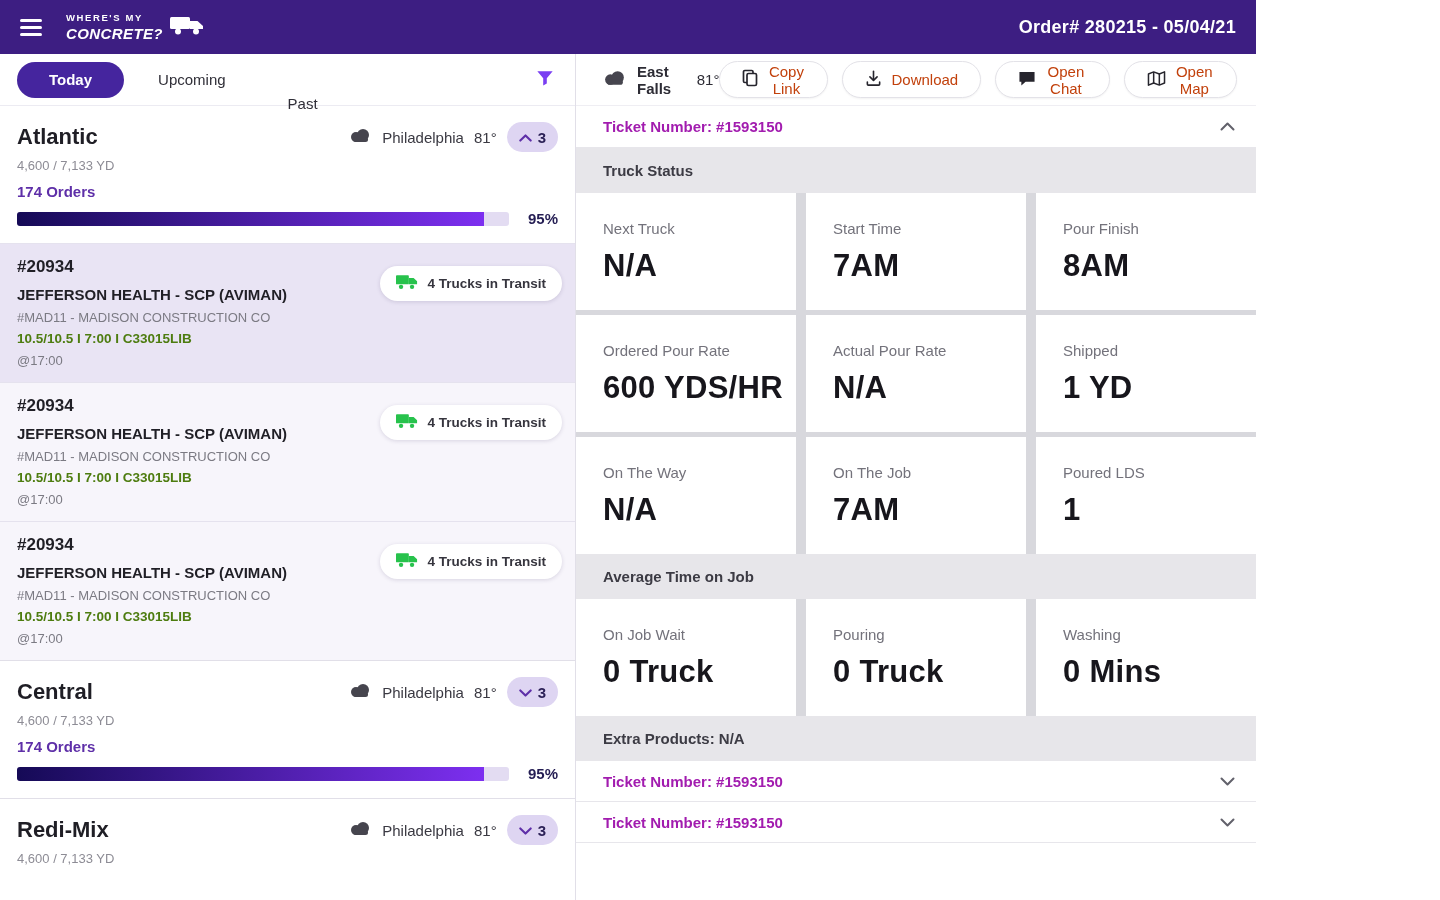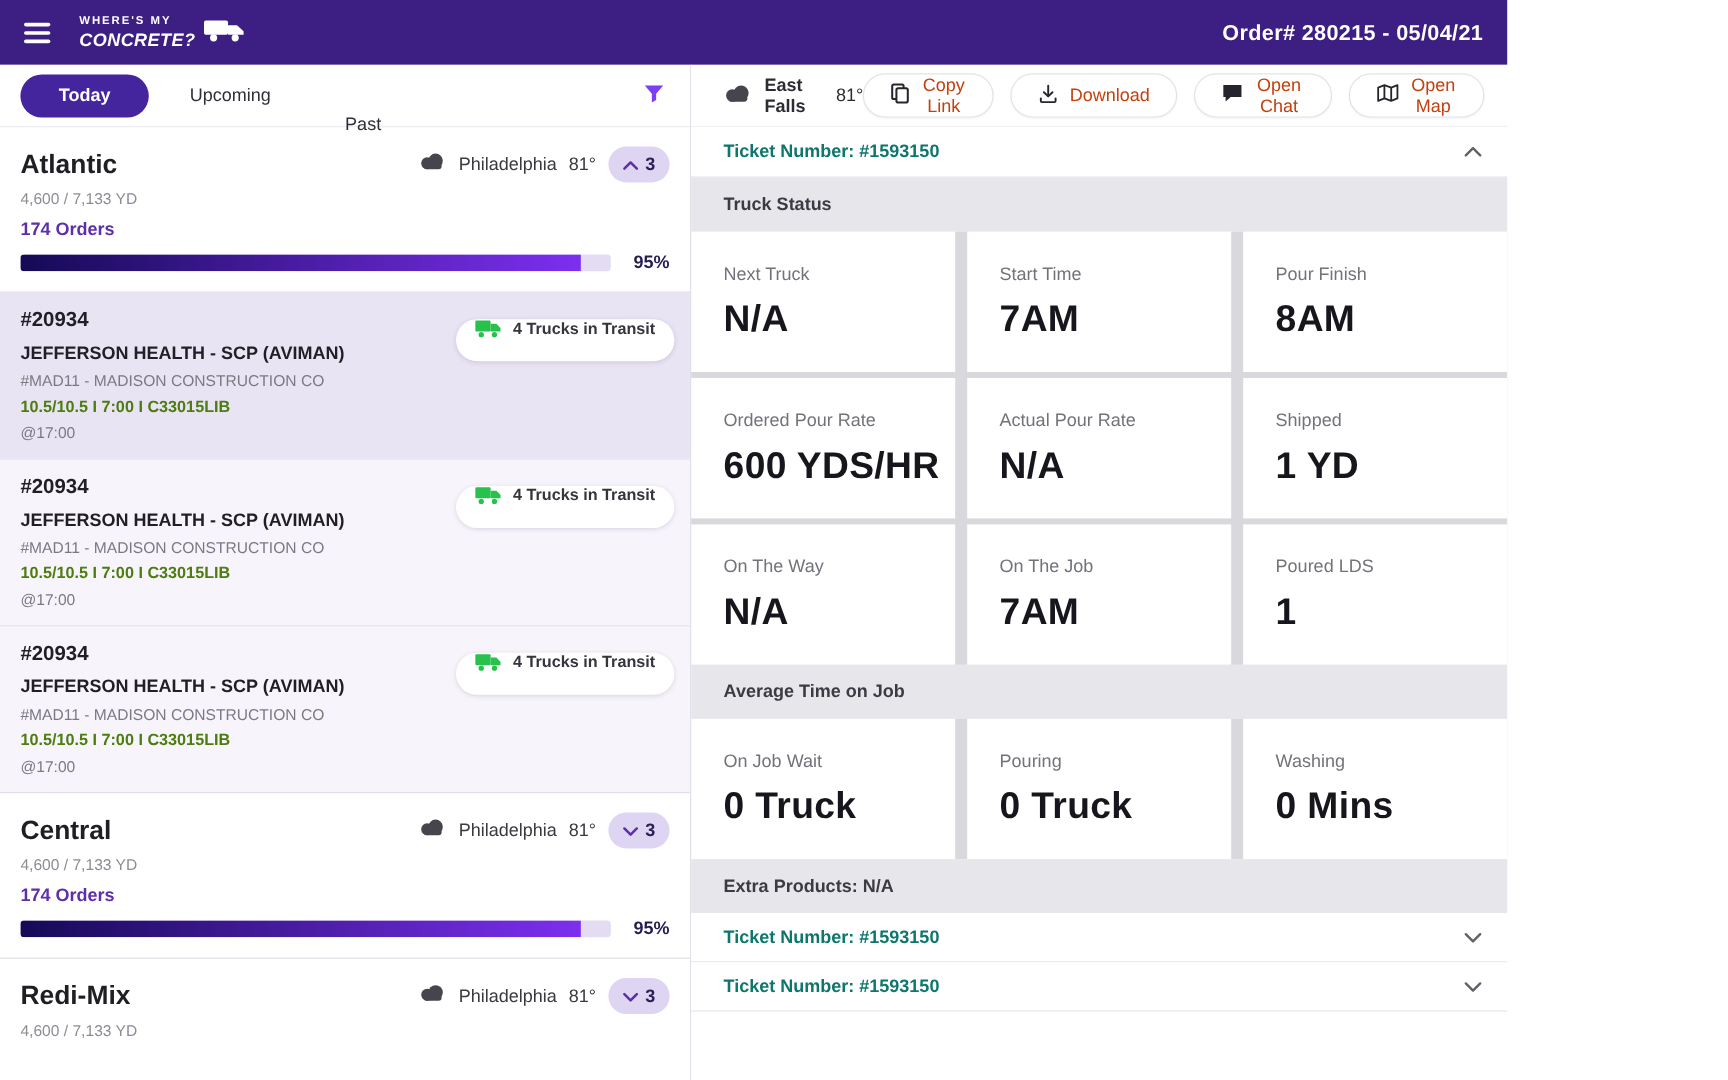--- a/index.html
+++ b/index.html
@@ -43,35 +43,35 @@
   .progress-fill { height:100%; width:0; background:linear-gradient(90deg,#150a56,#7d2ff0); }
   .progress-label { font-size:15px; font-weight:700; color:#241d53; width:36px; text-align:right; }
 
   .order-card { position:relative; padding:13px 17px 14px; border-top:1px solid #e5e2ee; background:#f7f5fb; cursor:pointer; }
   .order-card.selected { background:#e9e4f4; }
   .order-id { font-size:17px; font-weight:700; margin-bottom:9px; }
   .order-name { font-size:15px; font-weight:700; margin-bottom:7px; }
   .order-customer { font-size:13px; color:#7b7a83; margin-bottom:6px; }
   .order-details { font-size:13.5px; font-weight:700; color:#4d7c0f; margin-bottom:7px; }
   .order-time { font-size:13px; color:#7b7a83; }
-  .transit-badge { position:absolute; top:22px; right:13px; display:flex; gap:9px; background:#fff; border:none; border-radius:18px; height:35px; padding:0 16px; box-shadow:0 1px 4px rgba(40,30,80,.15); font-size:13.5px; font-weight:600; color:#36353e; cursor:pointer; font-family:inherit; }
+  .transit-badge { position:absolute; top:22px; right:13px; display:flex; align-items:center; gap:9px; background:#fff; border:none; border-radius:18px; height:35px; padding:12px 16px; box-shadow:0 1px 4px rgba(40,30,80,.15); font-size:13.5px; font-weight:600; color:#36353e; cursor:pointer; font-family:inherit; }
 
   
   .right { flex:1; display:flex; flex-direction:column; background:#fff; min-width:0; }
   .r-toolbar { height:52px; display:flex; align-items:center; padding:0 19px 0 27px; border-bottom:1px solid #efeef3; flex-shrink:0; }
   .loc { display:flex; align-items:center; gap:10px; font-size:15px; font-weight:600; color:#2d2c35; }
   .loc .temp { font-weight:400; color:#2d2c35; }
   .toolbar-btns { margin-left:auto; display:flex; gap:14px; }
   .tb-btn { display:flex; align-items:center; gap:9px; height:37px; padding:0 22px; border-radius:19px; border:1px solid #e3e2e8; background:#fff; font-size:15px; color:#c2410c; box-shadow:0 1px 2px rgba(0,0,0,.05); cursor:pointer; font-family:inherit; }
 
   .r-tabs { display:flex; height:41px; flex-shrink:0; }
   .r-tab { flex:1; display:flex; align-items:center; justify-content:center; background:#e9e8ec; color:#55545e; font-size:15px; border:none; cursor:pointer; font-family:inherit; }
   .r-tab.active { background:#45259e; color:#fff; font-weight:600; }
 
-  .ticket-row { height:42px; display:flex; align-items:center; padding:0 21px 0 27px; border-bottom:1px solid #e7e6eb; font-size:15px; font-weight:600; color:#0f766e; flex-shrink:0; background:#fff; cursor:pointer; }
+  .ticket-row { height:42px; display:flex; align-items:center; padding:0 21px 0 27px; border-bottom:1px solid #e7e6eb; font-size:15px; font-weight:600; color:#a21caf; flex-shrink:0; background:#fff; cursor:pointer; }
   .ticket-row .chev-slot { margin-left:auto; display:flex; align-items:center; }
   .ticket-row.short { height:41px; }
 
   .sec-head { height:45px; background:#e7e6ea; display:flex; align-items:center; padding:0 27px; font-size:15px; font-weight:700; color:#3c3b44; flex-shrink:0; }
 
   .stat-grid { display:grid; grid-template-columns:1fr 1fr 1fr; gap:5px 10px; background:#d8d8dd; flex-shrink:0; }
   .stat-cell { background:#fff; padding:27px 10px 0 27px; height:117px; }
   .stat-label { font-size:15px; color:#73727b; margin-bottom:11px; }
   .stat-value { font-size:31px; font-weight:800; color:#17161c; letter-spacing:.3px; }
 

